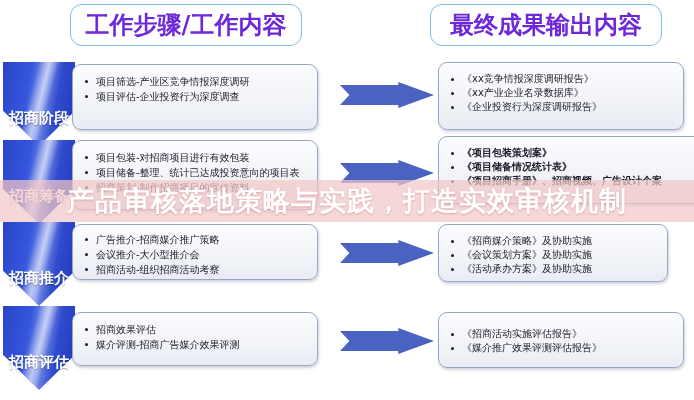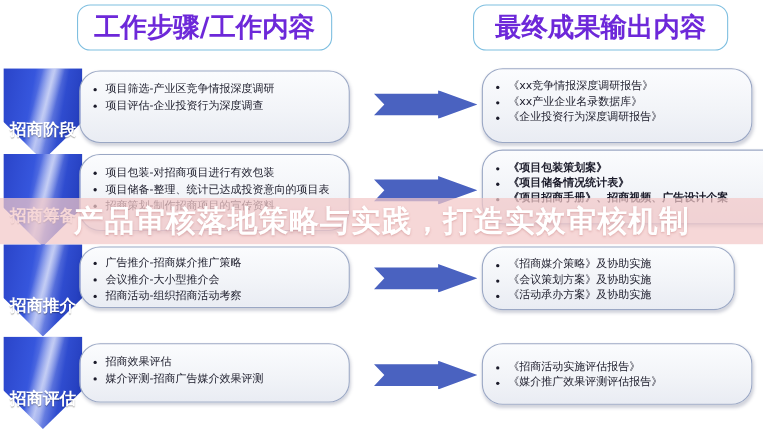--- a/index.html
+++ b/index.html
@@ -60,21 +60,21 @@
   #stage1{top:62px;}
   #stage2{top:140px;font-family:Liberation Serif, serif;}
   #stage3{top:222px;}
   #stage4{top:306px;}
 
   
   .panel{
     position:absolute;
     box-sizing:border-box;
     border:1px solid #9aa7c4;
-    border-radius:19px;
+    border-radius:9px;
     background:linear-gradient(180deg,#fbfcfe 0%,#f2f4f8 55%,#e9ecf3 100%);
     box-shadow:1px 2px 3px rgba(40,50,90,.22);
     padding:9px 8px 6px 12px;
   }
   .panel ul{margin:0;padding:0;list-style:none;}
   .panel li{
     position:relative;
     padding-left:11px;
     color:#1b1b2a;
     font-size:10px;

